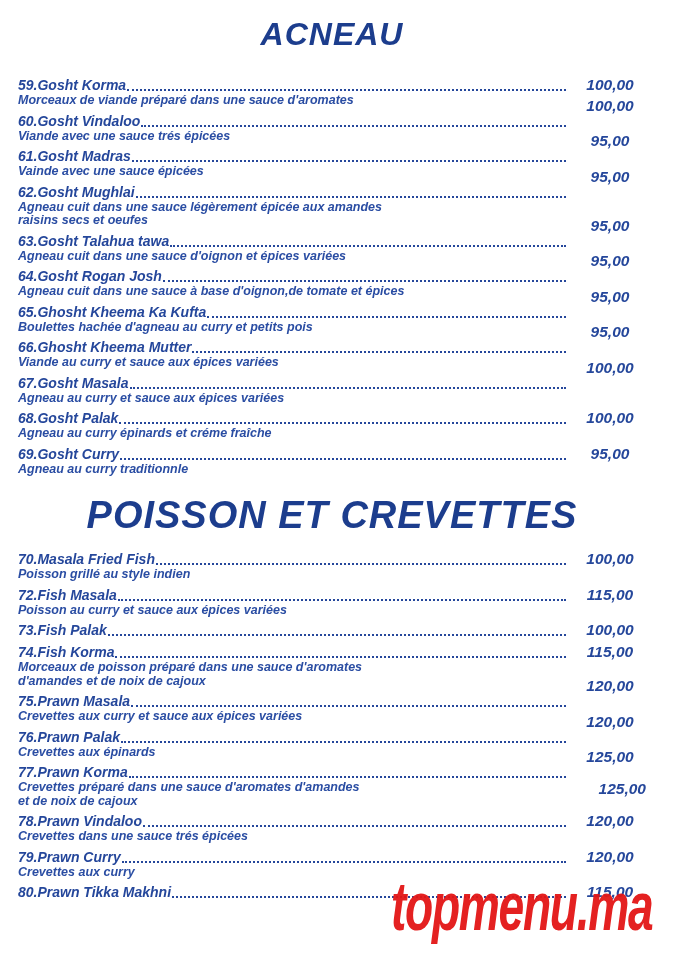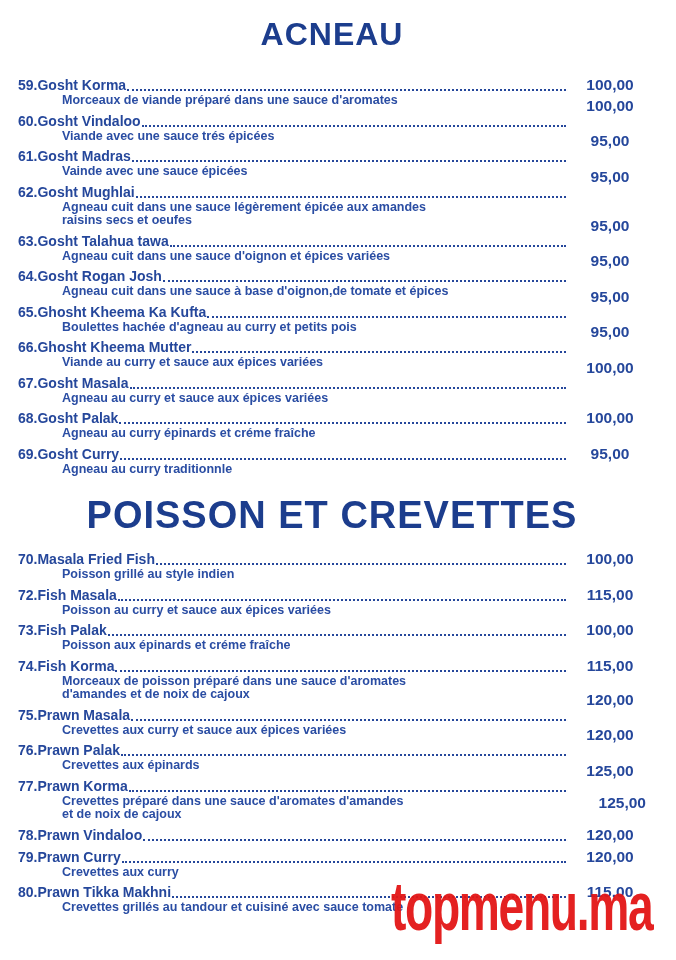--- a/index.html
+++ b/index.html
@@ -14,20 +14,21 @@
     position:relative;
     width:676px;height:960px;
     margin:0 auto;
     background:var(--bg);
     box-sizing:border-box;
     padding:10px 30px 12px 18px;
     overflow:hidden;
     font-family:"Liberation Sans", sans-serif;
     font-weight:bold;
     color:var(--blue-text);
+    font-style:italic;
   }
   .section-title{
     text-align:center;
     color:var(--blue-heading);
     font-size:32px;
     line-height:36px;
     letter-spacing:1px;
     margin:6px 0 24px 0;
   }
   .menu-section:nth-of-type(2) .section-title{
@@ -59,21 +60,20 @@
     font-size:15.5px;
     line-height:18px;
     white-space:nowrap;
   }
   .item-price.raised{
     position:relative;
     top:-15px;
   }
   .desc-line{
     display:flex;
-    margin-left:44px;
     font-size:12.5px;
     line-height:13.5px;
     color:var(--blue-desc);
   }
   .desc-spacer{flex:1;}
   .desc-price{
     flex:0 0 72px;
     width:72px;
     text-align:right;
     font-size:15.5px;
@@ -241,23 +241,20 @@
           <div class="desc-line">
             <span class="desc-text">Poisson au curry et sauce aux épices variées</span>
           </div>
         </div>
         <div class="item">
           <div class="item-line">
             <span class="item-label">73.Fish Palak</span>
             <span class="leader"></span>
             <span class="item-price">100,00</span>
           </div>
-          <div class="desc-line">
-            <span class="desc-text">Poisson aux épinards et créme fraîche</span>
-          </div>
         </div>
         <div class="item">
           <div class="item-line">
             <span class="item-label">74.Fish Korma</span>
             <span class="leader"></span>
             <span class="item-price">115,00</span>
           </div>
           <div class="desc-line">
             <span class="desc-text">Morceaux de poisson préparé dans une sauce d'aromates</span>
           </div>
@@ -299,37 +296,37 @@
           <div class="desc-line">
             <span class="desc-text">et de noix de cajoux</span>
           </div>
         </div>
         <div class="item">
           <div class="item-line">
             <span class="item-label">78.Prawn Vindaloo</span>
             <span class="leader"></span>
             <span class="item-price">120,00</span>
           </div>
+          <div class="desc-line">
+            <span class="desc-text">Crevettes dans une sauce trés épicées</span>
+          </div>
         </div>
         <div class="item">
           <div class="item-line">
             <span class="item-label">79.Prawn Curry</span>
             <span class="leader"></span>
             <span class="item-price">120,00</span>
           </div>
           <div class="desc-line">
             <span class="desc-text">Crevettes aux curry</span>
           </div>
         </div>
         <div class="item">
           <div class="item-line">
             <span class="item-label">80.Prawn Tikka Makhni</span>
             <span class="leader"></span>
             <span class="item-price">115,00</span>
-          </div>
-          <div class="desc-line">
-            <span class="desc-text">Crevettes grillés au tandour et cuisiné avec sauce tomate</span>
           </div>
         </div>
       </div>
     </div>
   <div class="watermark">topmenu.ma</div>
 </div>
 
 </body></html>

